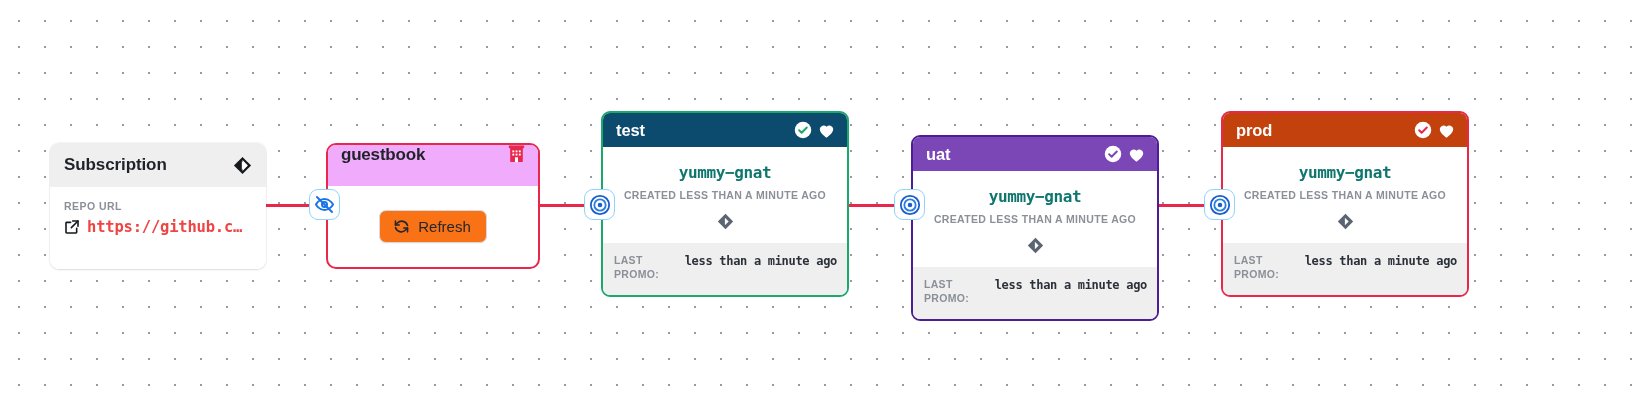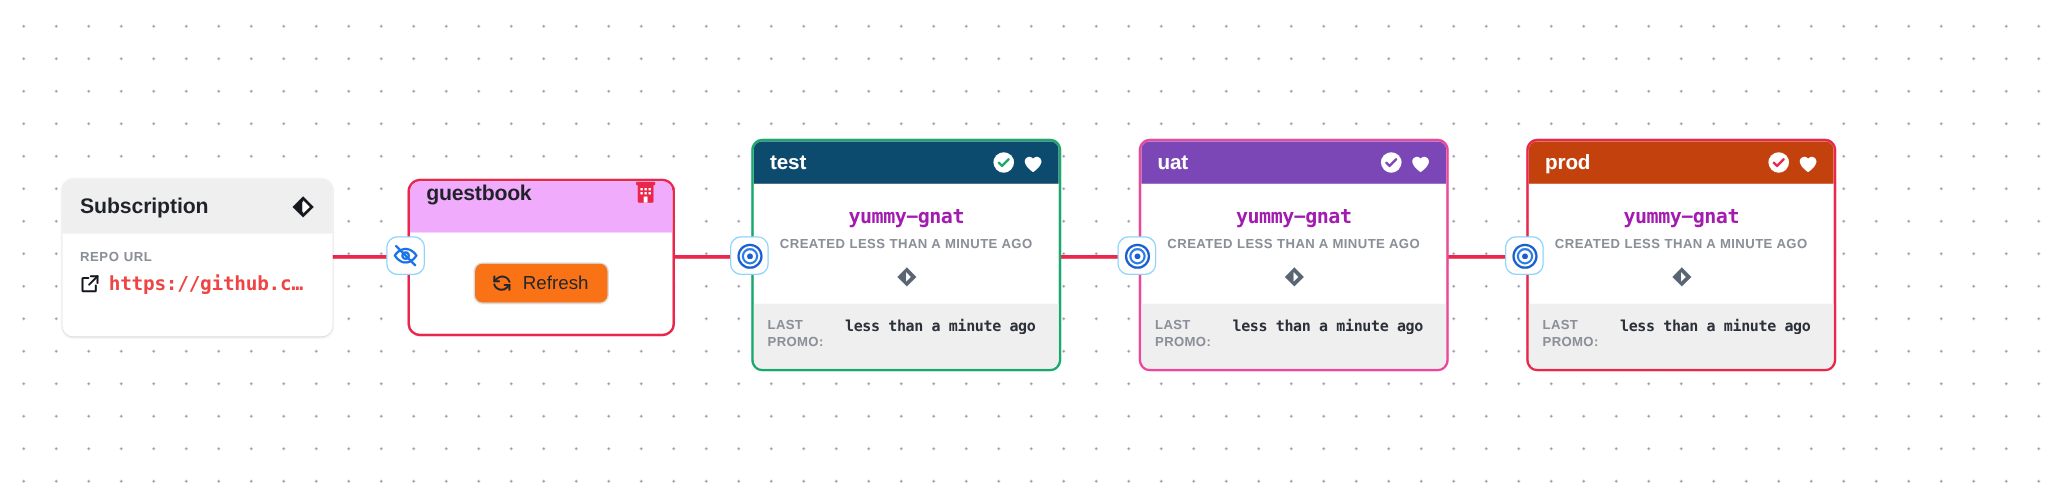--- a/index.html
+++ b/index.html
@@ -138,21 +138,21 @@
     position: absolute;
     top: 111px;
     width: 248px;
     height: 186px;
     border-radius: 9px;
     overflow: hidden;
     background: #ffffff;
     z-index: 3;
   }
   .stage-card.test { left: 601px; border: 2px solid #1aa86d; }
-  .stage-card.uat  { left: 911px; border: 2px solid #ec4899; }
+  .stage-card.uat  { left: 911px; border: 2px solid #4c1d95; margin-top: 24px; }
   .stage-card.prod { left: 1221px; border: 2px solid #e8274b; }
 
   .stage-head {
     height: 34px;
     display: flex;
     align-items: center;
     justify-content: space-between;
     padding: 0 11px 0 13px;
   }
   .test .stage-head { background: #0c4a6e; }
@@ -173,21 +173,21 @@
 
   .stage-body {
     padding-top: 16px;
     text-align: center;
     height: 98px;
   }
   .app-name {
     font-family: "DejaVu Sans Mono", monospace;
     font-size: 16px;
     font-weight: bold;
-    color: #a21caf;
+    color: #0f766e;
     letter-spacing: -0.4px;
   }
   .created-line {
     margin-top: 7px;
     font-size: 10.5px;
     font-weight: bold;
     color: #8b8f98;
     letter-spacing: 0.35px;
   }
   .git-row {
@@ -198,20 +198,21 @@
 
   .stage-foot {
     position: absolute;
     left: 0; right: 0; bottom: 0;
     height: 52px;
     background: #efefef;
     display: flex;
     align-items: flex-start;
     padding: 10px 10px 0 11px;
     gap: 10px;
+    justify-content: space-between;
   }
   .foot-label {
     font-size: 10.5px;
     font-weight: bold;
     color: #8b8f98;
     letter-spacing: 0.3px;
     line-height: 1.35;
     width: 52px;
     flex: none;
   }

